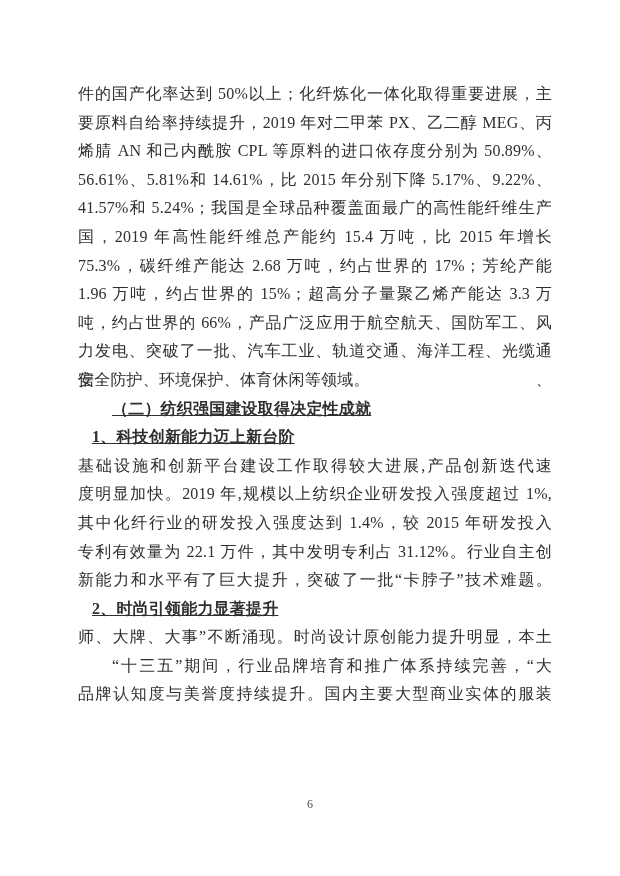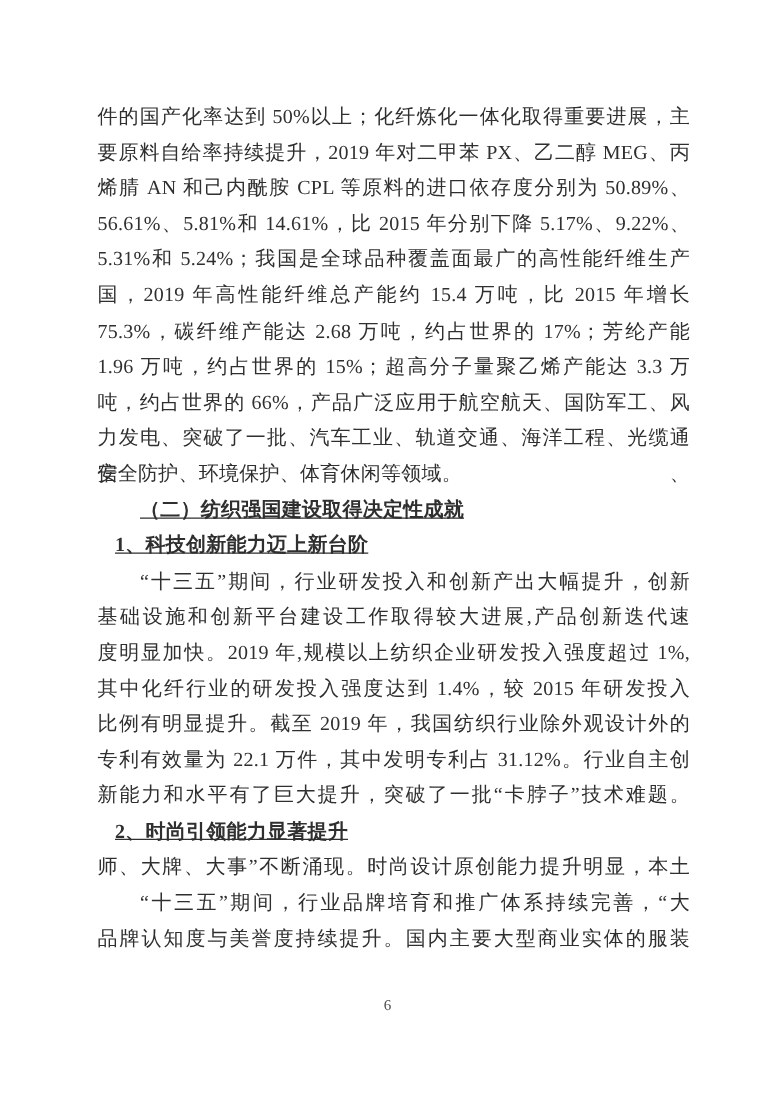--- a/index.html
+++ b/index.html
@@ -58,37 +58,35 @@
 </head>
 <body>
 
 <div class="page">
   <div class="text-block">
 
     <div class="line j">件的国产化率达到 50%以上；化纤炼化一体化取得重要进展，主</div>
     <div class="line j">要原料自给率持续提升，2019 年对二甲苯 PX、乙二醇 MEG、丙</div>
     <div class="line j">烯腈 AN 和己内酰胺 CPL 等原料的进口依存度分别为 50.89%、</div>
     <div class="line j">56.61%、5.81%和 14.61%，比 2015 年分别下降 5.17%、9.22%、</div>
-    <div class="line j">5.31%和 5.24%；我国是全球品种覆盖面最广的高性能纤维生产</div>
+    <div class="line j">41.57%和 5.24%；我国是全球品种覆盖面最广的高性能纤维生产</div>
     <div class="line j">国，2019 年高性能纤维总产能约 15.4 万吨，比 2015 年增长</div>
     <div class="line j">75.3%，碳纤维产能达 2.68 万吨，约占世界的 17%；芳纶产能</div>
     <div class="line j">1.96 万吨，约占世界的 15%；超高分子量聚乙烯产能达 3.3 万</div>
     <div class="line j">吨，约占世界的 66%，产品广泛应用于航空航天、国防军工、风</div>
     <div class="line j">力发电、突破了一批、汽车工业、轨道交通、海洋工程、光缆通信、</div>
     <div class="line">安全防护、环境保护、体育休闲等领域。</div>
 
     <div class="line heading ind-2">（二）纺织强国建设取得决定性成就</div>
 
     <div class="line heading ind-n">1、科技创新能力迈上新台阶</div>
 
-    <div class="line j ind-2">“十三五”期间，行业研发投入和创新产出大幅提升，创新</div>
     <div class="line j">基础设施和创新平台建设工作取得较大进展,产品创新迭代速</div>
     <div class="line j">度明显加快。2019 年,规模以上纺织企业研发投入强度超过 1%,</div>
     <div class="line j">其中化纤行业的研发投入强度达到 1.4%，较 2015 年研发投入</div>
-    <div class="line j">比例有明显提升。截至 2019 年，我国纺织行业除外观设计外的</div>
     <div class="line j">专利有效量为 22.1 万件，其中发明专利占 31.12%。行业自主创</div>
     <div class="line j">新能力和水平有了巨大提升，突破了一批“卡脖子”技术难题。</div>
 
     <div class="line heading ind-n">2、时尚引领能力显著提升</div>
 
     <div class="line j">师、大牌、大事”不断涌现。时尚设计原创能力提升明显，本土</div>
     <div class="line j ind-2">“十三五”期间，行业品牌培育和推广体系持续完善，“大</div>
     <div class="line j">品牌认知度与美誉度持续提升。国内主要大型商业实体的服装</div>
 
   </div>

